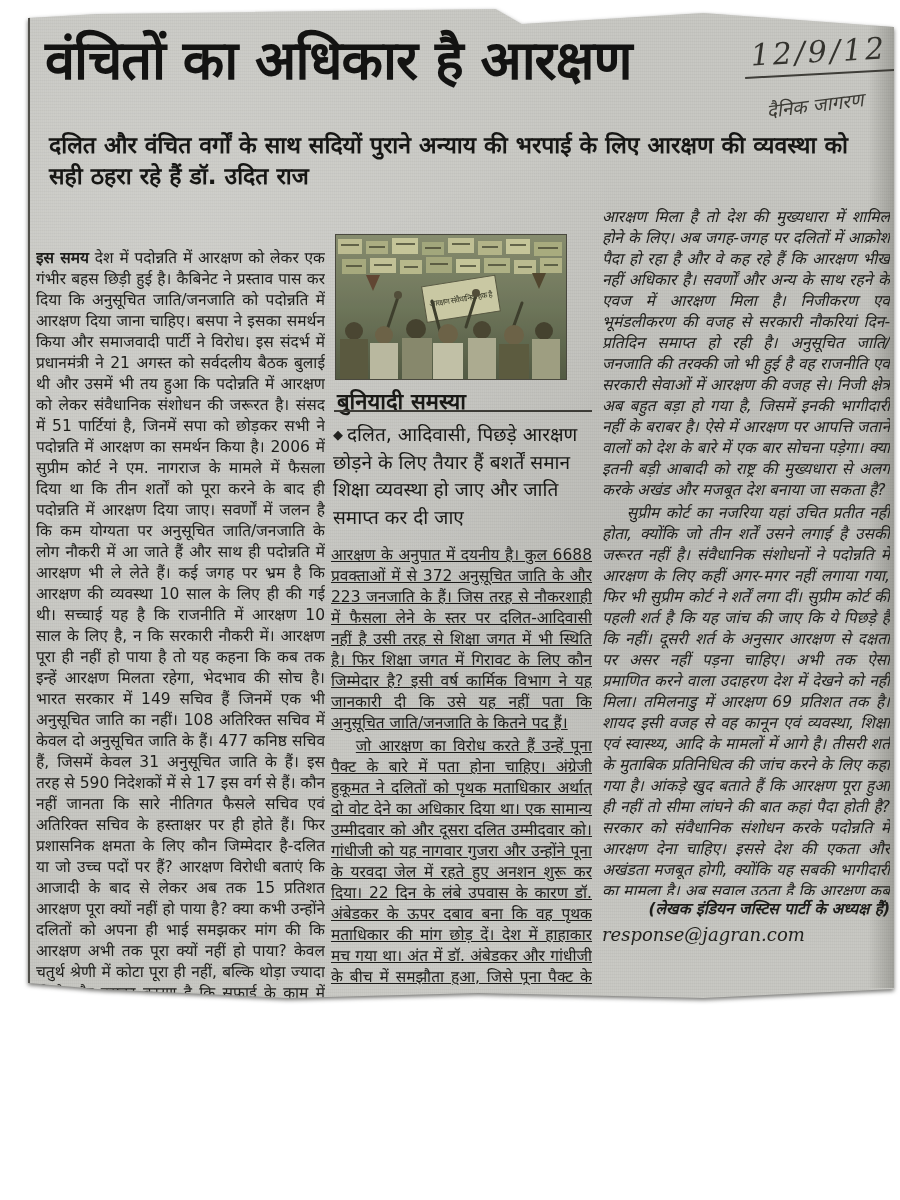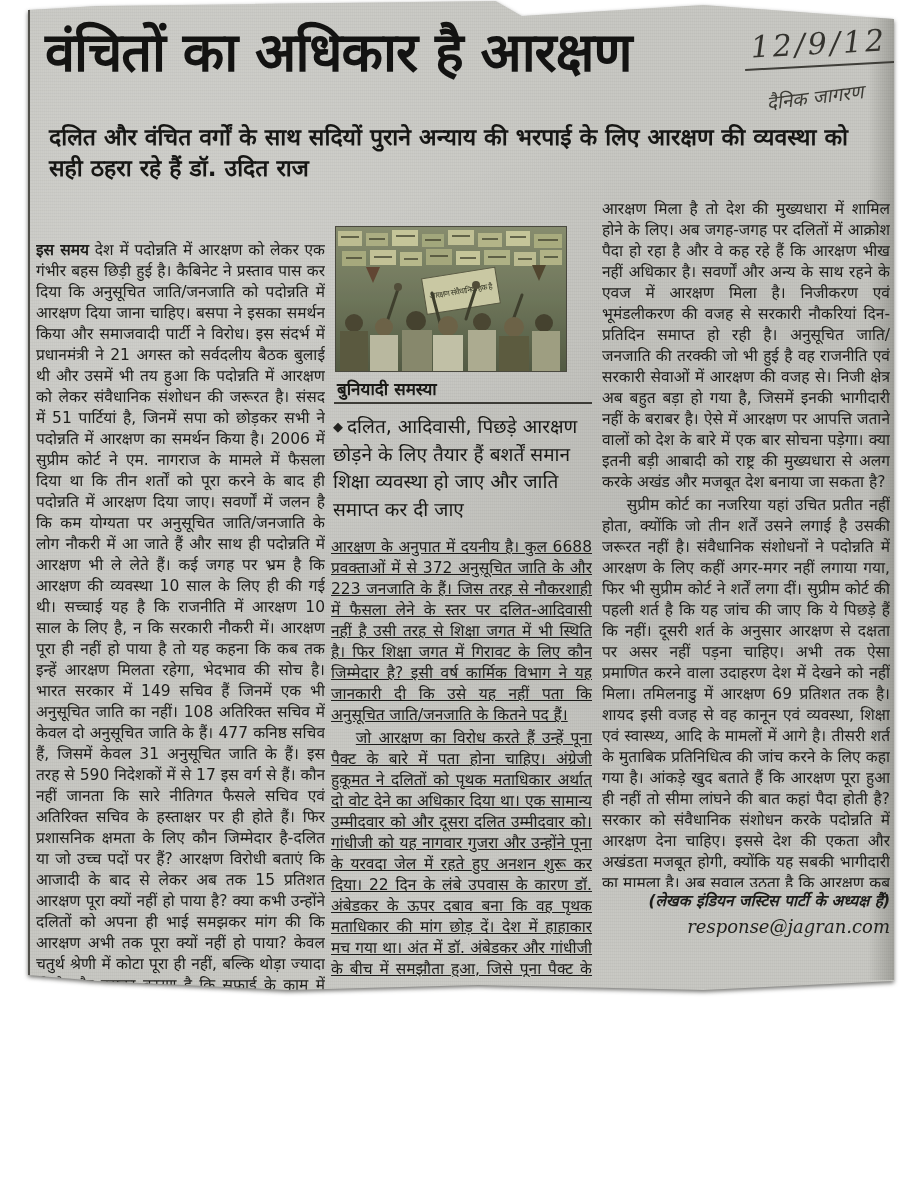--- a/index.html
+++ b/index.html
@@ -3,21 +3,21 @@
 <meta charset="utf-8">
 <style>
   html,body{margin:0;padding:0;}
   body{
     width:900px;height:1200px;position:relative;overflow:hidden;
     background:#ffffff;
     font-family:"DejaVu Sans","Liberation Sans",sans-serif;
   }
   .paper-wrap{position:absolute;inset:0;filter:drop-shadow(0 2px 2px rgba(40,40,35,.65));}
   .paper{
-    position:absolute;left:28px;top:0;width:866px;height:994px;
+    position:absolute;left:28px;top:8px;width:866px;height:994px;
     background-color:#c8c8c3;
     background-image:
       radial-gradient(ellipse at 18% 25%, rgba(255,255,255,.14), transparent 45%),
       radial-gradient(ellipse at 75% 55%, rgba(0,0,0,.06), transparent 55%),
       radial-gradient(ellipse at 45% 85%, rgba(255,255,255,.08), transparent 40%),
       repeating-linear-gradient(0deg, rgba(0,0,0,.028) 0 1px, transparent 1px 3px),
       repeating-linear-gradient(90deg, rgba(0,0,0,.02) 0 1px, transparent 1px 2px);
     clip-path:polygon(0 1%,8% .6%,54% .1%,57% 1.6%,78% .5%,100% 1.9%,
                       100% 98.7%,78% 99.6%,52% 99.1%,30% 99.6%,8% 98.7%,0 98.1%);
     color:#1b1b19;
@@ -51,38 +51,38 @@
   .indent{text-indent:1.6em;}
   .lead{font-weight:bold;}
   .col-left{left:8px;top:200px;width:289px;height:778px;margin-top:40px;}
   .photo{
     position:absolute;left:307px;top:226px;width:232px;height:146px;
     border:1px solid #4a493f;box-sizing:border-box;background:#6d7360;
   }
   .photo svg{display:block;width:100%;height:100%;}
   .caption{
     position:absolute;left:309px;top:377px;width:256px;
-    font-size:17px;font-weight:bold;color:#191916;
+    font-size:22px;font-weight:bold;color:#191916;
   }
   .caption-rule{position:absolute;left:306px;top:402px;width:258px;height:2px;background:#3c3b36;}
   .pull-quote{
     position:absolute;left:305px;top:413px;width:260px;
     font-size:19px;line-height:27.5px;font-weight:normal;color:#171714;text-align:left;
   }
   .bullet{font-size:13px;vertical-align:2px;margin-right:4px;color:#22221f;}
   .col-mid-body{left:303px;top:537px;width:261px;height:440px;text-decoration:underline;}
   .col-right{left:574px;top:199px;width:288px;height:780px;}
-  .right-paras{height:688px;overflow:hidden;}
+  .right-paras{height:688px;overflow:hidden;font-style:italic;}
   .credit{
     margin:4px 0 0 0;font-size:15.5px;line-height:21px;font-weight:bold;font-style:italic;
     text-align:right;color:#1d1d1a;
   }
   .email{
     margin:4px 0 0 0;font-family:"DejaVu Serif","Liberation Serif",serif;
-    font-style:italic;font-size:18px;text-align:right;color:#21211d;
+    font-style:italic;font-size:18px;text-align:left;color:#21211d;
   }
 </style>
 </head>
 <body>
 
 <div class="paper-wrap">
   <div class="paper">
     <div class="edge-left"></div>
     <div class="edge-right"></div>
 

